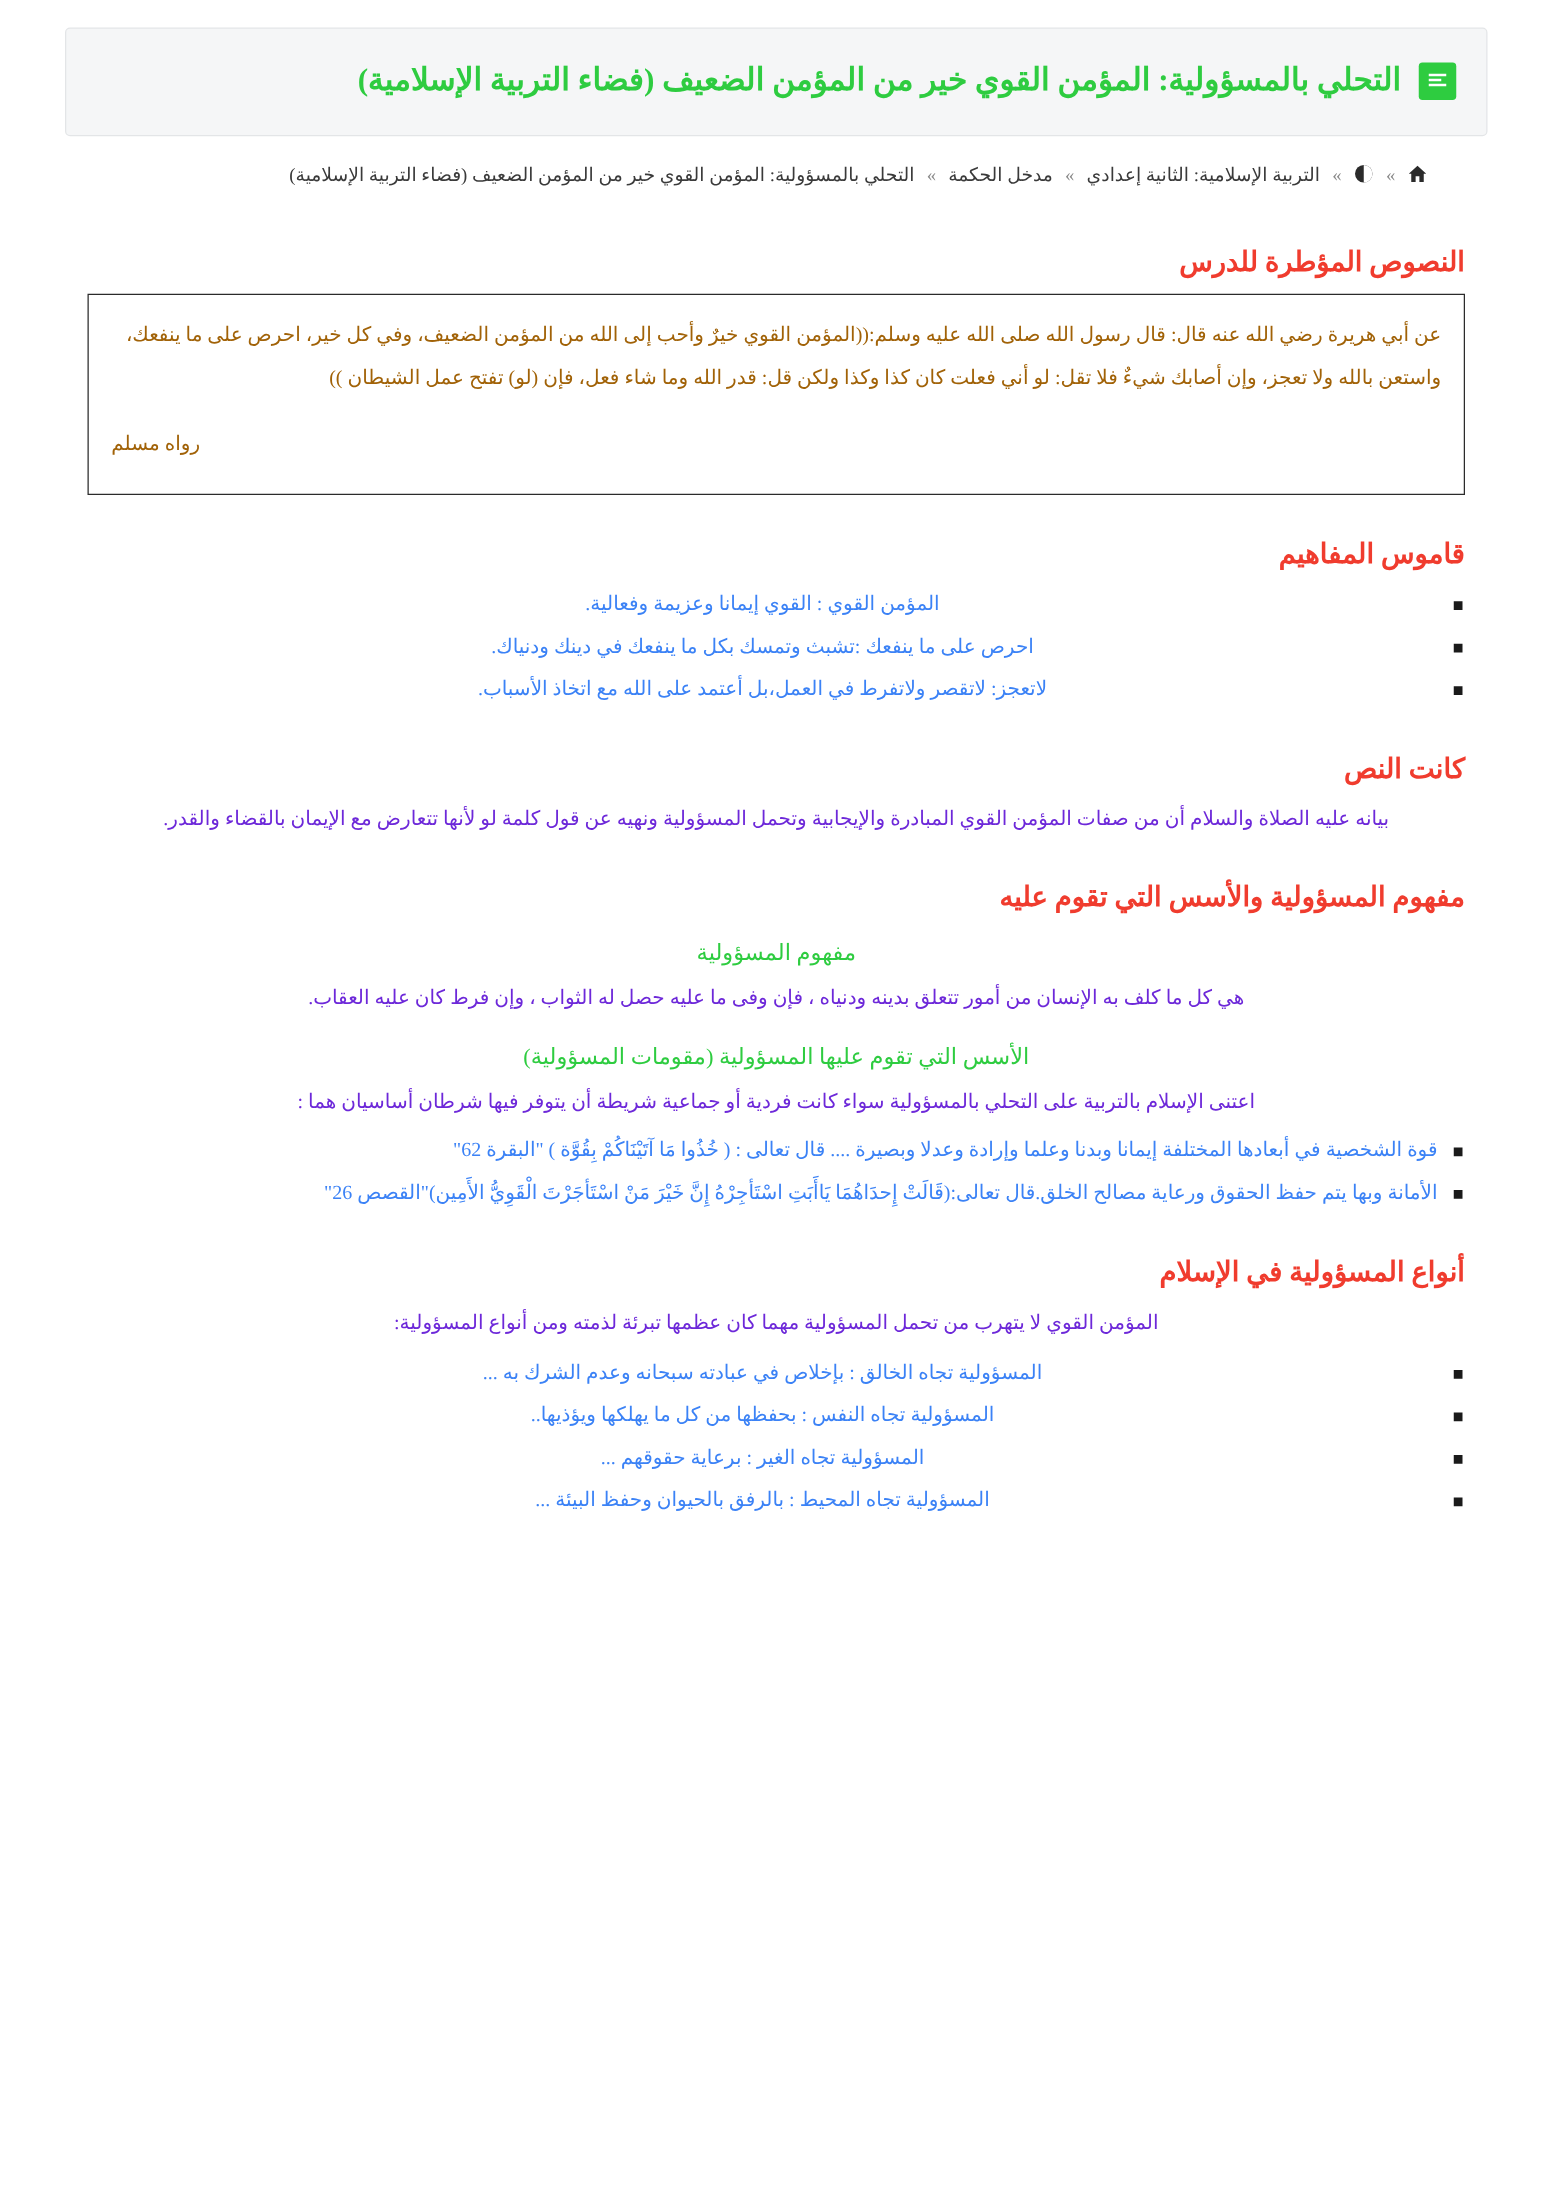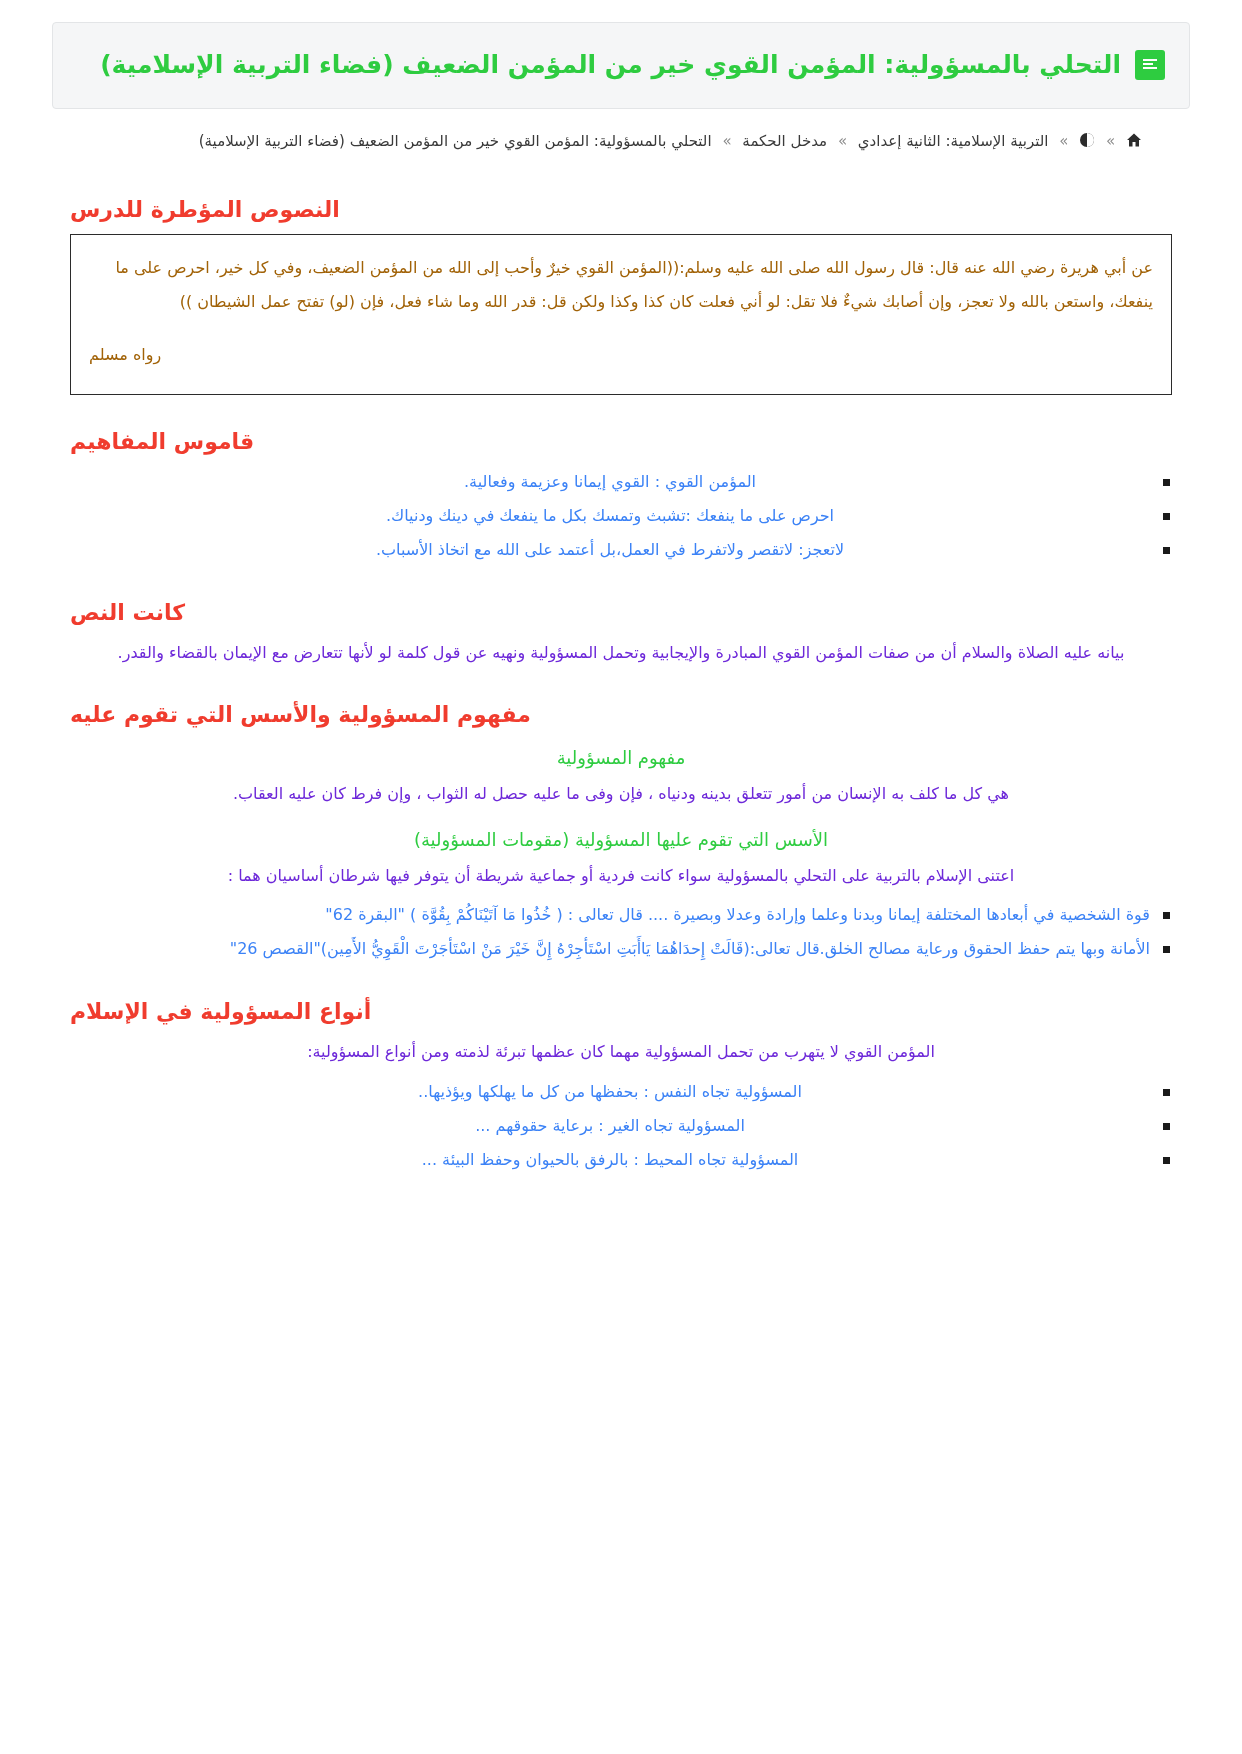--- a/index.html
+++ b/index.html
@@ -10,20 +10,21 @@
     font-family: "DejaVu Sans", "Liberation Sans", sans-serif;
   }
   body {
     width: 1242px;
     min-height: 1754px;
     direction: rtl;
   }
   .page {
     width: 1242px;
     padding: 0;
+    font-family: Liberation Serif, serif;
   }
   
   .title-bar {
     margin: 22px 52px 0 52px;
     background: #f5f6f7;
     border-top: 1px solid #e3e5e7;
     border-bottom: 1px solid #e3e5e7;
     border-right: 1px solid #e3e5e7;
     border-left: 1px solid #e3e5e7;
     border-radius: 4px;
@@ -75,21 +76,21 @@
   
   .content {
     margin: 40px 52px 0 52px;
     padding: 0 18px 0 18px;
   }
   h2.section-title {
     color: #f03c2e;
     font-size: 22px;
     font-weight: bold;
     margin: 34px 0 12px 0;
-    text-align: left;
+    text-align: right;
   }
   h3.sub-title {
     color: #2ecc40;
     font-size: 18px;
     font-weight: normal;
     margin: 20px 0 10px 0;
     text-align: center;
   }
   .hadith-box {
     border: 1px solid #2b2b2b;
@@ -216,20 +217,21 @@
 
     <ul class="bullets wide">
       <li>قوة الشخصية في أبعادها المختلفة إيمانا وبدنا وعلما وإرادة وعدلا وبصيرة .... قال تعالى : ( خُذُوا مَا آتَيْنَاكُمْ بِقُوَّة ) "البقرة 62"</li>
       <li>الأمانة وبها يتم حفظ الحقوق ورعاية مصالح الخلق.قال تعالى:(قَالَتْ إِحدَاهُمَا يَاأَبَتِ اسْتَأجِرْهُ إِنَّ خَيْرَ مَنْ اسْتَأجَرْتَ الْقَوِيُّ الأَمِين)"القصص 26"</li>
     </ul>
 
     <h2 class="section-title">أنواع المسؤولية في الإسلام</h2>
     <p class="para">المؤمن القوي لا يتهرب من تحمل المسؤولية مهما كان عظمها تبرئة لذمته ومن أنواع المسؤولية:</p>
 
     <ul class="bullets mid-list">
+      <li>المسؤولية تجاه الخالق : بإخلاص في عبادته سبحانه وعدم الشرك به ...</li>
       <li>المسؤولية تجاه النفس : بحفظها من كل ما يهلكها ويؤذيها..</li>
       <li>المسؤولية تجاه الغير : برعاية حقوقهم ...</li>
       <li>المسؤولية تجاه المحيط : بالرفق بالحيوان وحفظ البيئة ...</li>
     </ul>
 
     <div class="spacer-lg"></div>
   </div>
 </div>
 
 </body></html>

